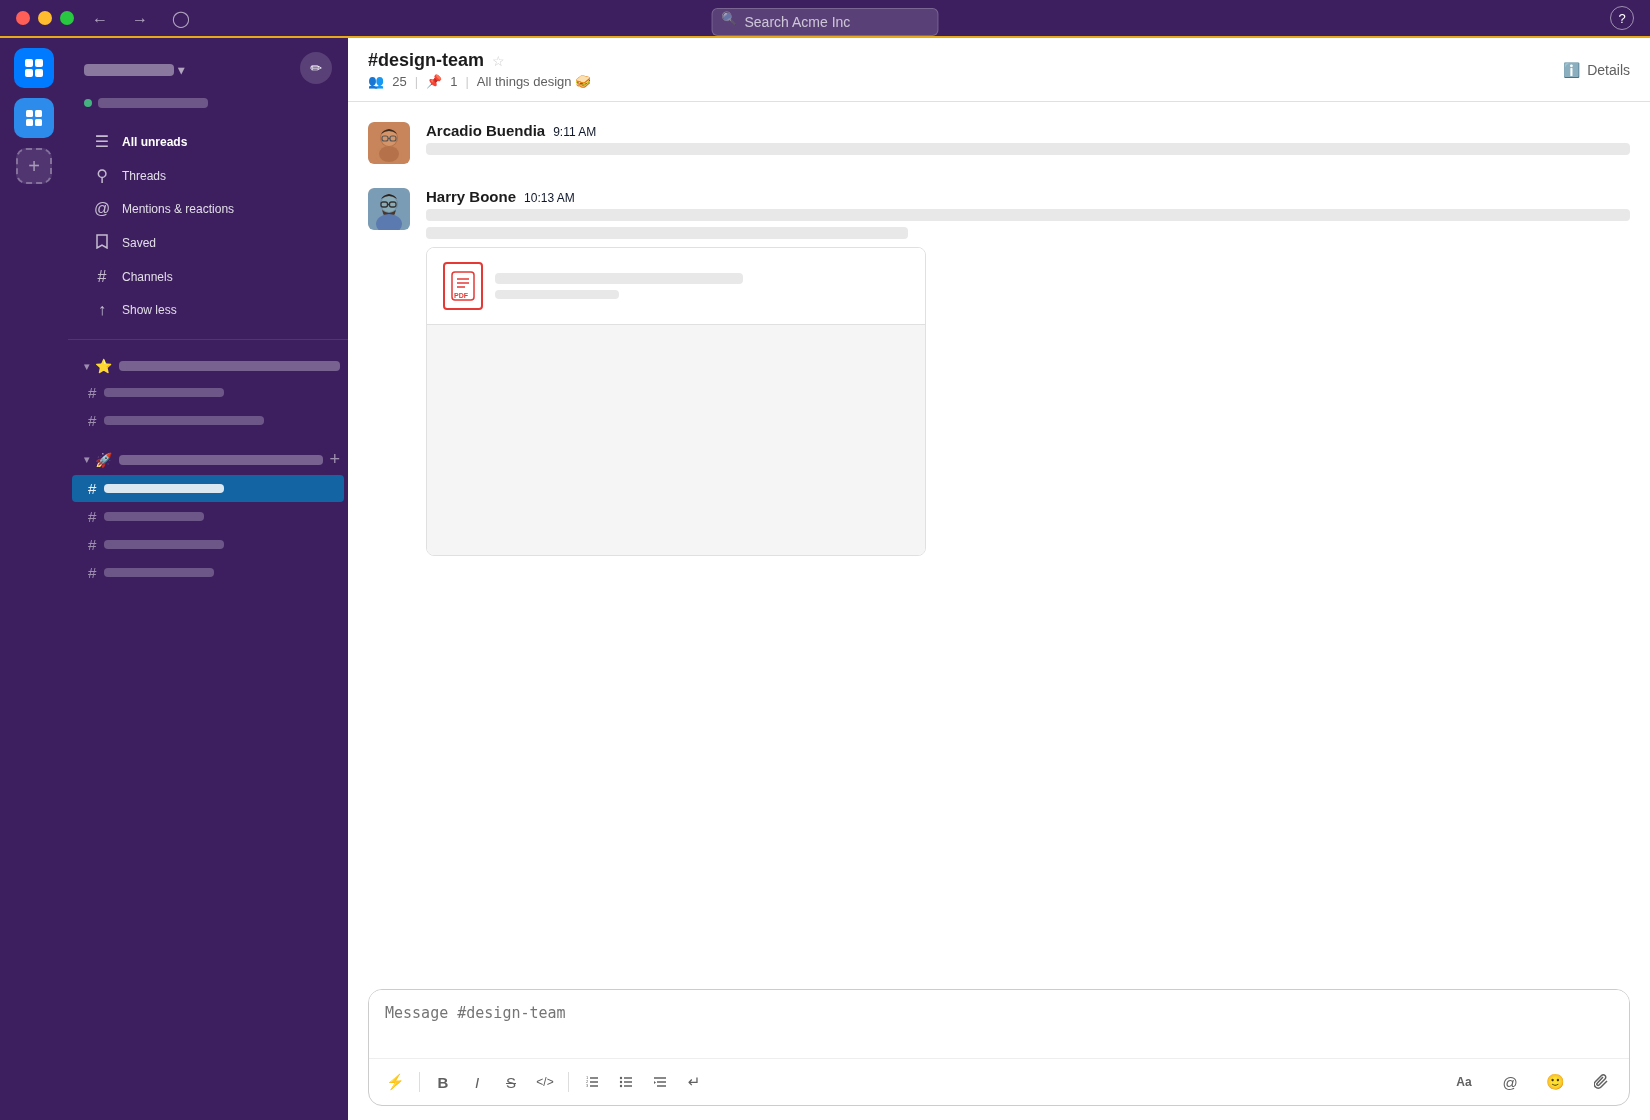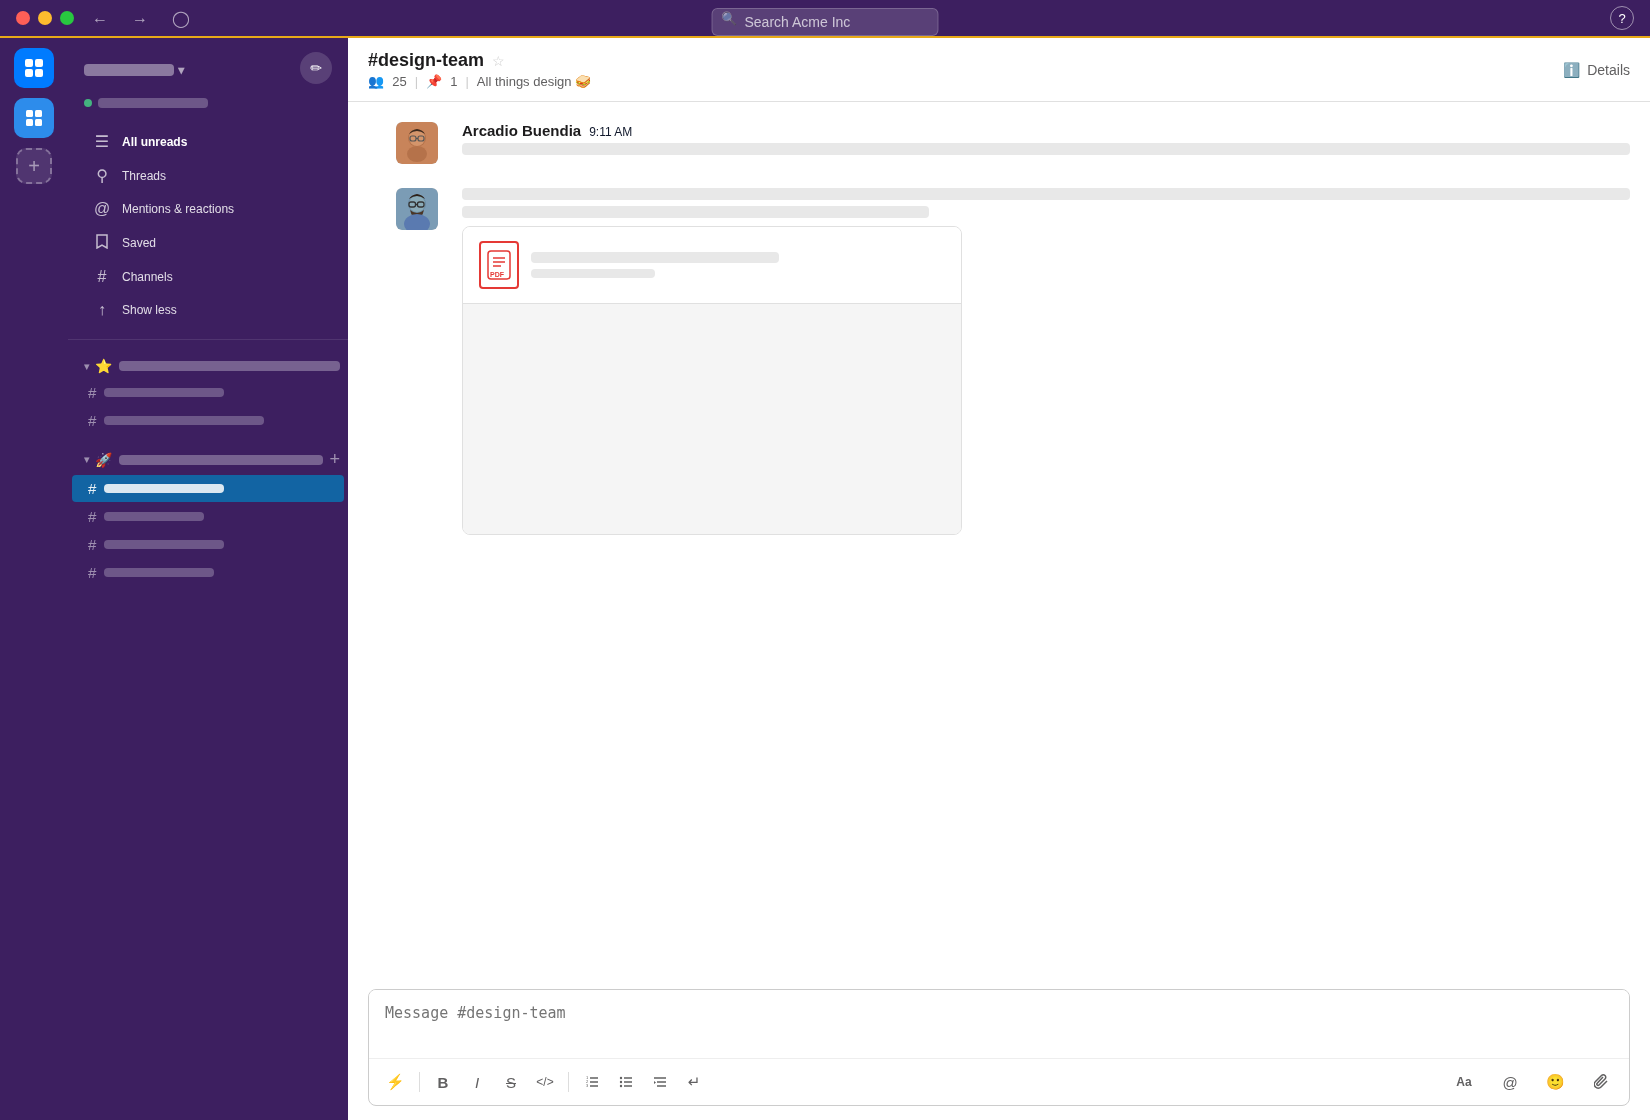--- a/index.html
+++ b/index.html
@@ -312,23 +312,22 @@
 
     
     .messages-area {
       flex: 1;
       overflow-y: auto;
       padding: 20px 20px 10px;
       background: white;
     }
     .message {
       display: flex;
-      gap: 24px;
+      gap: 16px;
       margin-bottom: 24px;
-      margin-left: 28px;
     }
     .avatar {
       width: 42px;
       height: 42px;
       border-radius: 6px;
       flex-shrink: 0;
       overflow: hidden;
       background: #ccc;
     }
     .message-body { flex: 1; }
@@ -406,21 +405,21 @@
     }
 
     
     .input-area {
       padding: 10px 20px 14px;
       background: white;
       border-top: none;
     }
     .message-input-container {
       border: 1px solid #ccc;
-      border-radius: 8px;
+      border-radius: 14px;
       overflow: hidden;
     }
     .message-input {
       width: 100%;
       padding: 14px 16px;
       border: none;
       outline: none;
       font-size: 15px;
       color: #888;
       resize: none;
@@ -655,20 +654,24 @@
             <line x1="19.5" y1="16.5" x2="21.5" y2="16.5" stroke="#333" stroke-width="1.3"></line>
 
             <path d="M13 11 Q21 5 29 11 Q27 7 21 6 Q15 7 13 11z" fill="#2d2017"></path>
 
             <path d="M14 22 Q21 28 28 22 Q26 30 21 32 Q16 30 14 22z" fill="#4a3526"></path>
 
             <ellipse cx="21" cy="36" rx="13" ry="10" fill="#5a7ab0"></ellipse>
           </svg>
         </div>
         <div class="message-body">
+          <div class="message-header">
+            <span class="sender-name">Harry Boone</span>
+            <span class="message-time">10:13 AM</span>
+          </div>
           <div class="message-text-bar full"></div>
           <div class="message-text-bar short"></div>
 
           <div class="file-attachment">
             <div class="file-header">
               <div class="pdf-icon">
                 <svg width="24" height="30" viewBox="0 0 24 30" fill="none">
                   <rect x="1" y="1" width="22" height="28" rx="3" stroke="#e53935" stroke-width="1.5" fill="white"></rect>
                   <path d="M6 8 L18 8" stroke="#e53935" stroke-width="1.5"></path>
                   <path d="M6 12 L18 12" stroke="#e53935" stroke-width="1.5"></path>

